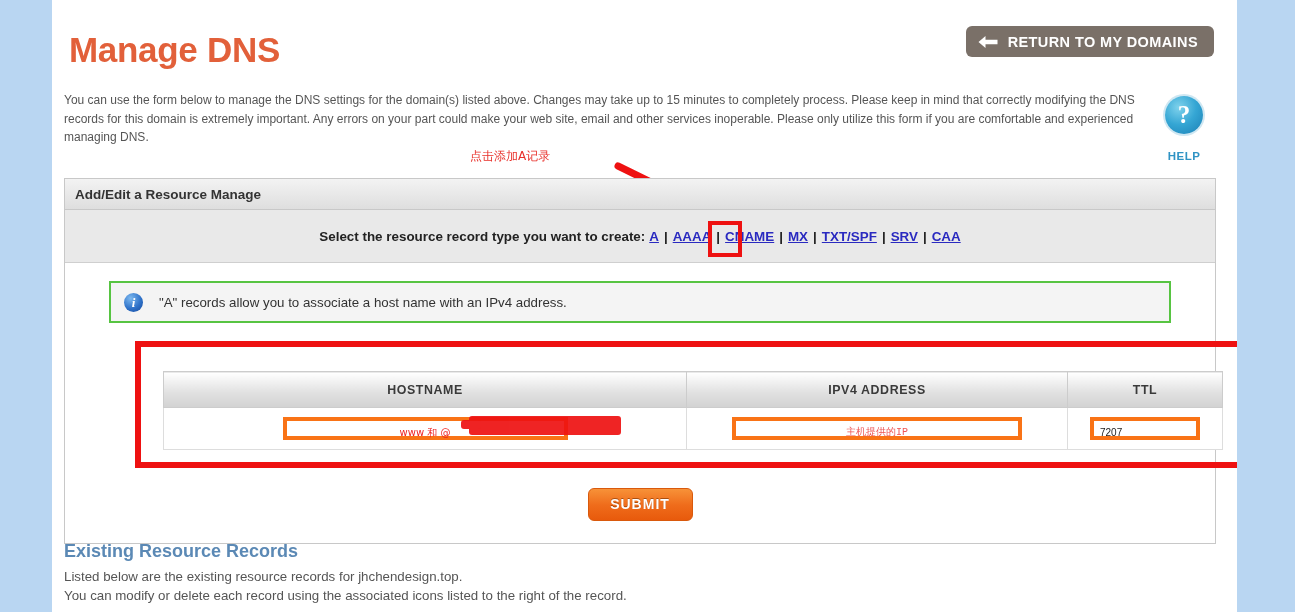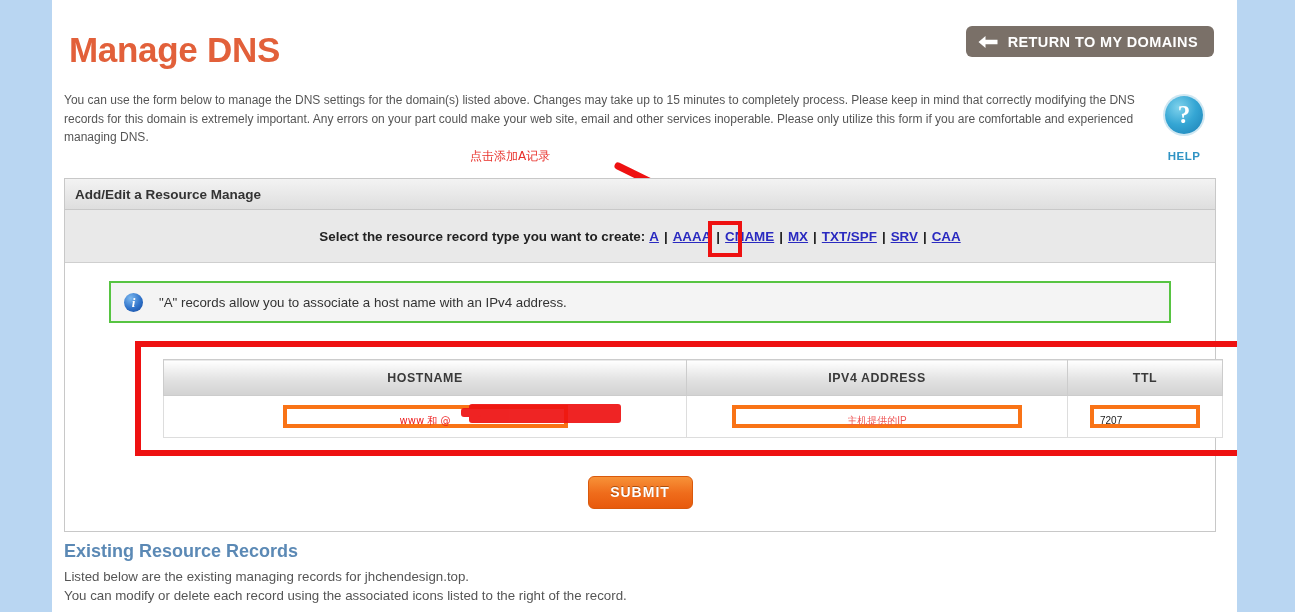--- a/index.html
+++ b/index.html
@@ -204,21 +204,21 @@
     color: #333333;
   }
 
   
   .red-frame {
     position: relative;
     margin: 18px 0 0 70px;
     width: 1125px;
     border: 6px solid #ee1111;
     box-sizing: border-box;
-    padding: 12px 0 12px 0;
+    padding: 24px 0 12px 0;
   }
   table.rec {
     border-collapse: collapse;
     margin-left: 22px;
     width: 1050px;
     table-layout: fixed;
   }
   table.rec th {
     background: linear-gradient(to bottom, #ffffff 0%, #e2e2e2 55%, #d2d2d2 100%);
     border: 1px solid #cccccc;
@@ -240,21 +240,21 @@
     border: 4px solid #f97316;
     height: 23px;
     line-height: 23px;
     font-size: 10px;
     text-align: center;
     box-sizing: border-box;
     background: #ffffff;
     display: inline-block;
   }
   .fld-host { width: 285px; color: #ee2222; font-family: "DejaVu Sans", sans-serif; }
-  .fld-ip   { width: 290px; color: #ee5555; font-family: Liberation Sans, sans-serif; }
+  .fld-ip   { width: 290px; color: #ee5555; font-family: Liberation Mono, monospace; }
   .fld-ttl  { width: 110px; color: #222222; text-align: left; padding-left: 6px; }
   .scribble {
     position: absolute;
     left: 305px;
     top: 8px;
     width: 152px;
     height: 19px;
     background: #ee1111;
     border-radius: 3px;
     opacity: 0.92;
@@ -396,17 +396,17 @@
       </div>
 
       <div class="submit-wrap">
         <span class="submit-btn">SUBMIT</span>
       </div>
     </div>
   </div>
 
   <div class="existing">
     <h2>Existing Resource Records</h2>
-    <p>Listed below are the existing managing records for jhchendesign.top.</p>
+    <p>Listed below are the existing resource records for jhchendesign.top.</p>
     <p>You can modify or delete each record using the associated icons listed to the right of the record.</p>
   </div>
 
 </div>
 
 </body></html>

